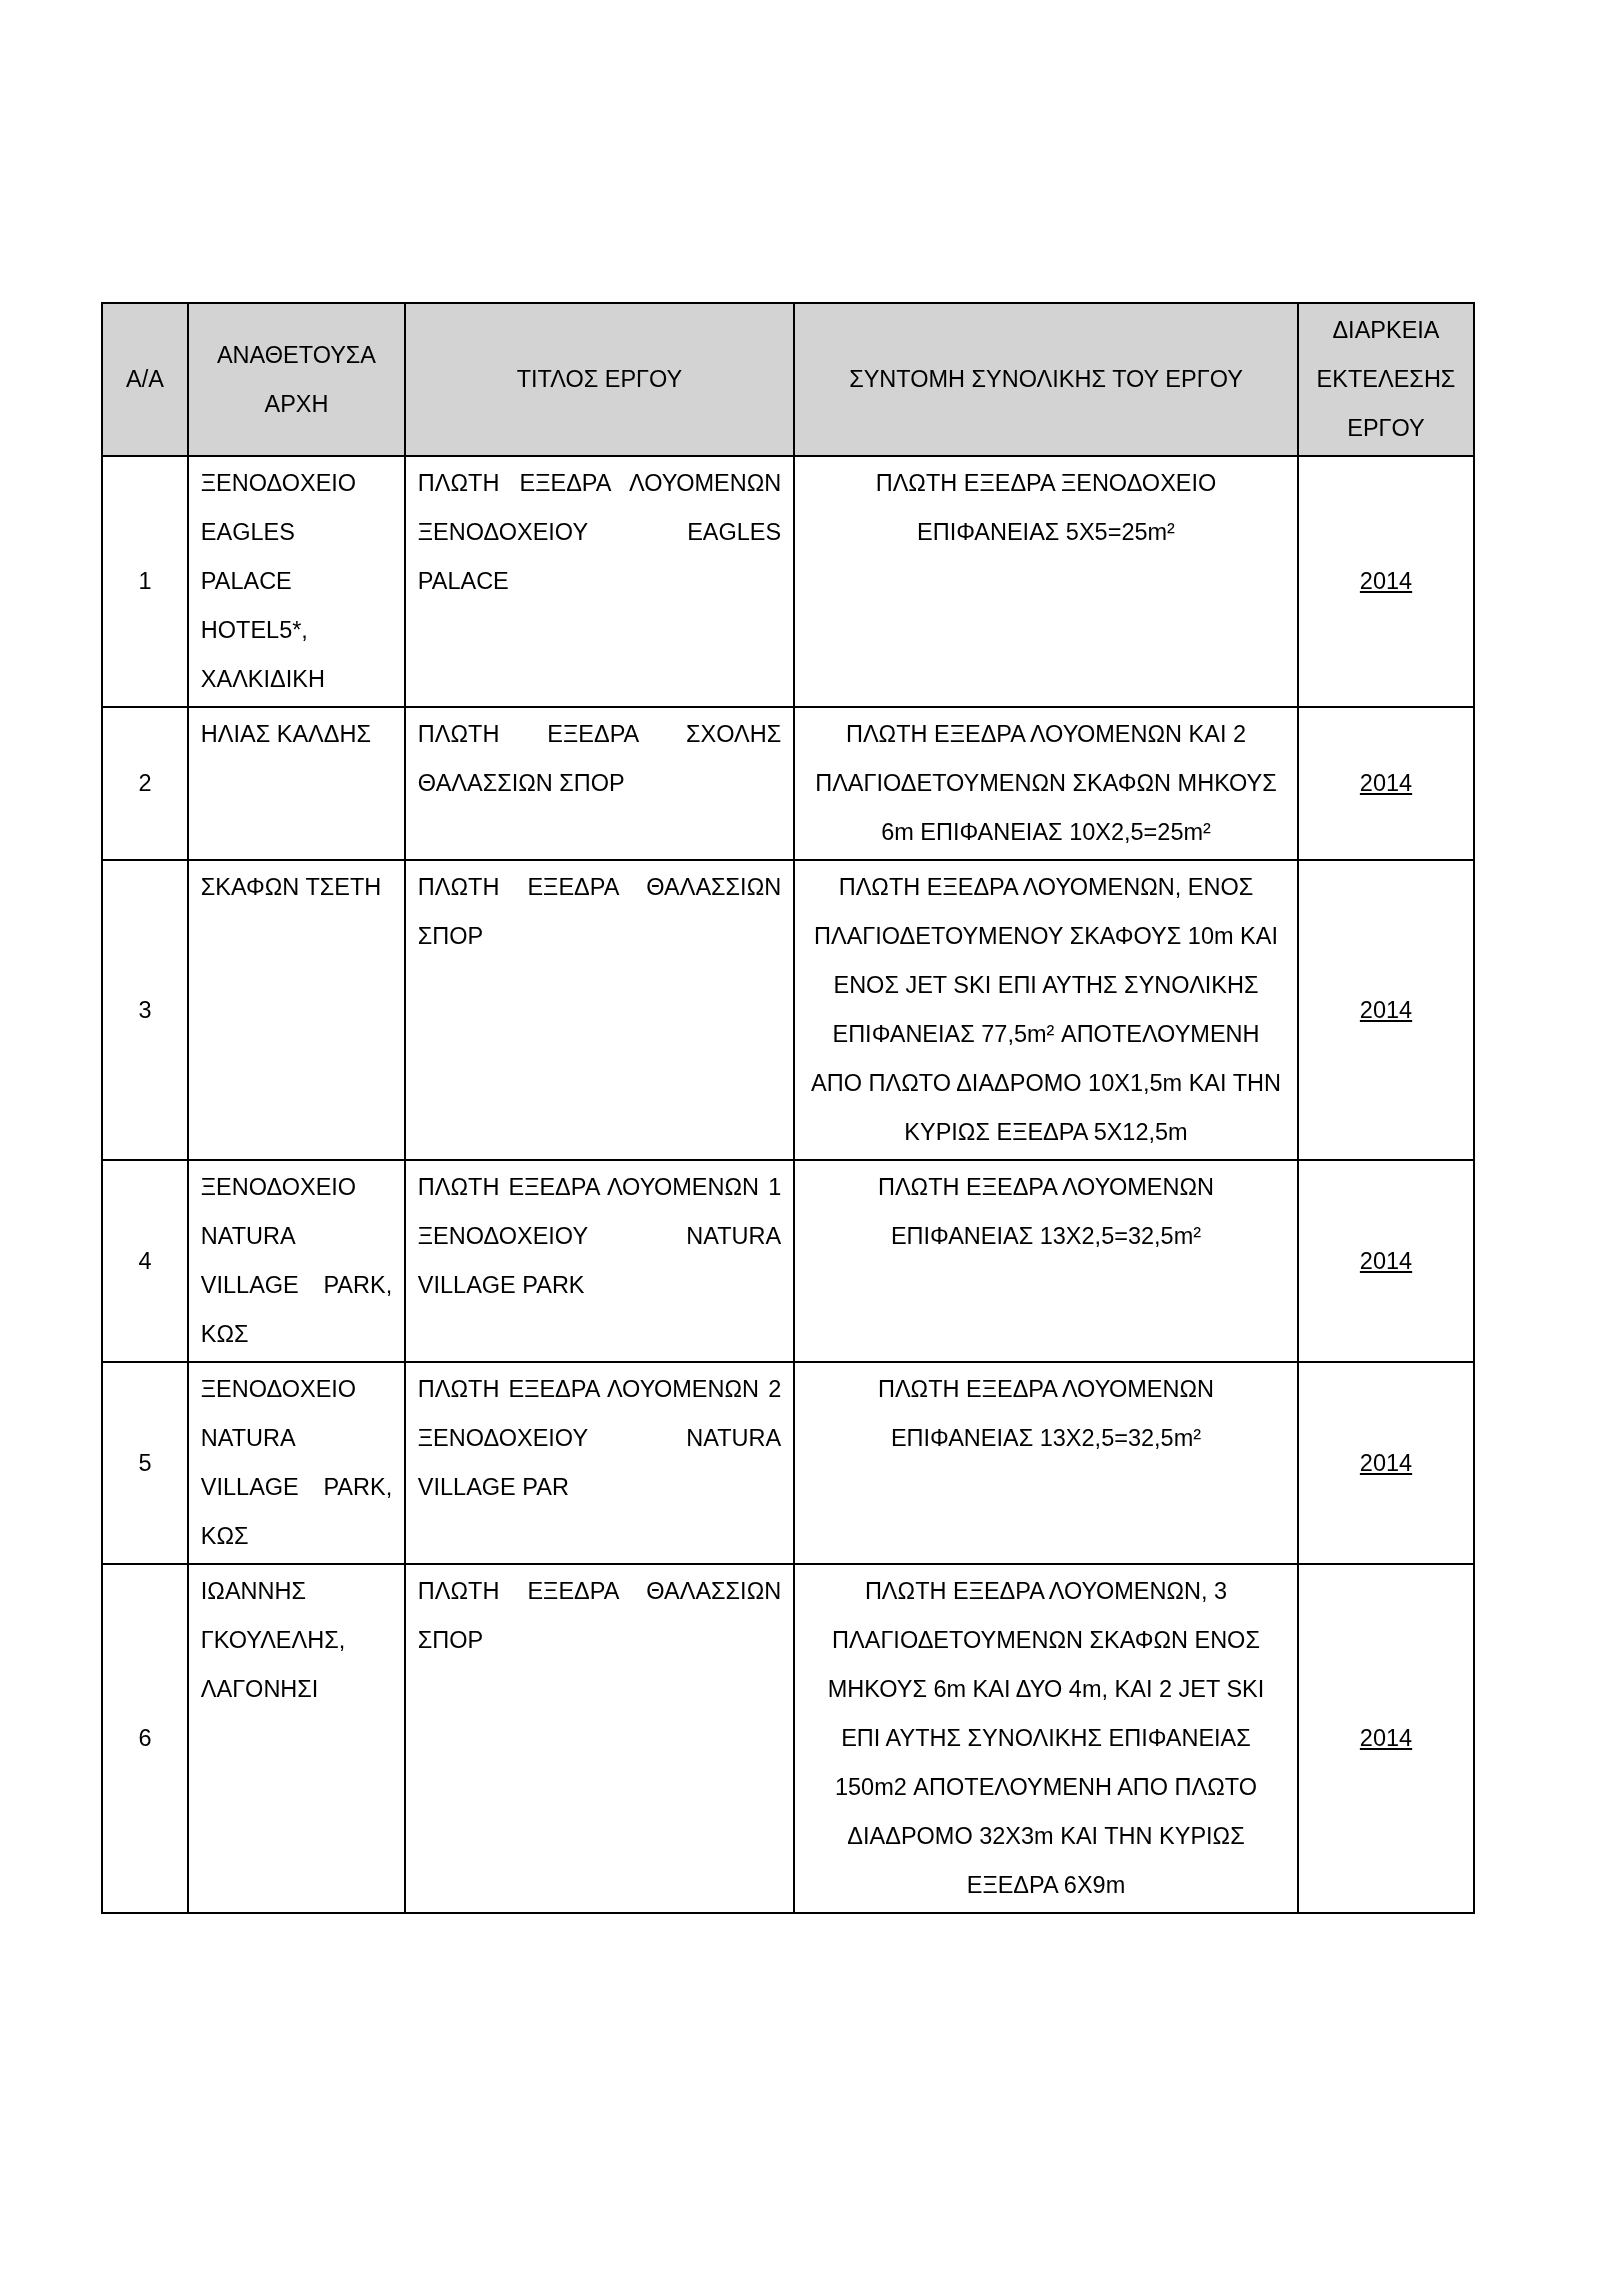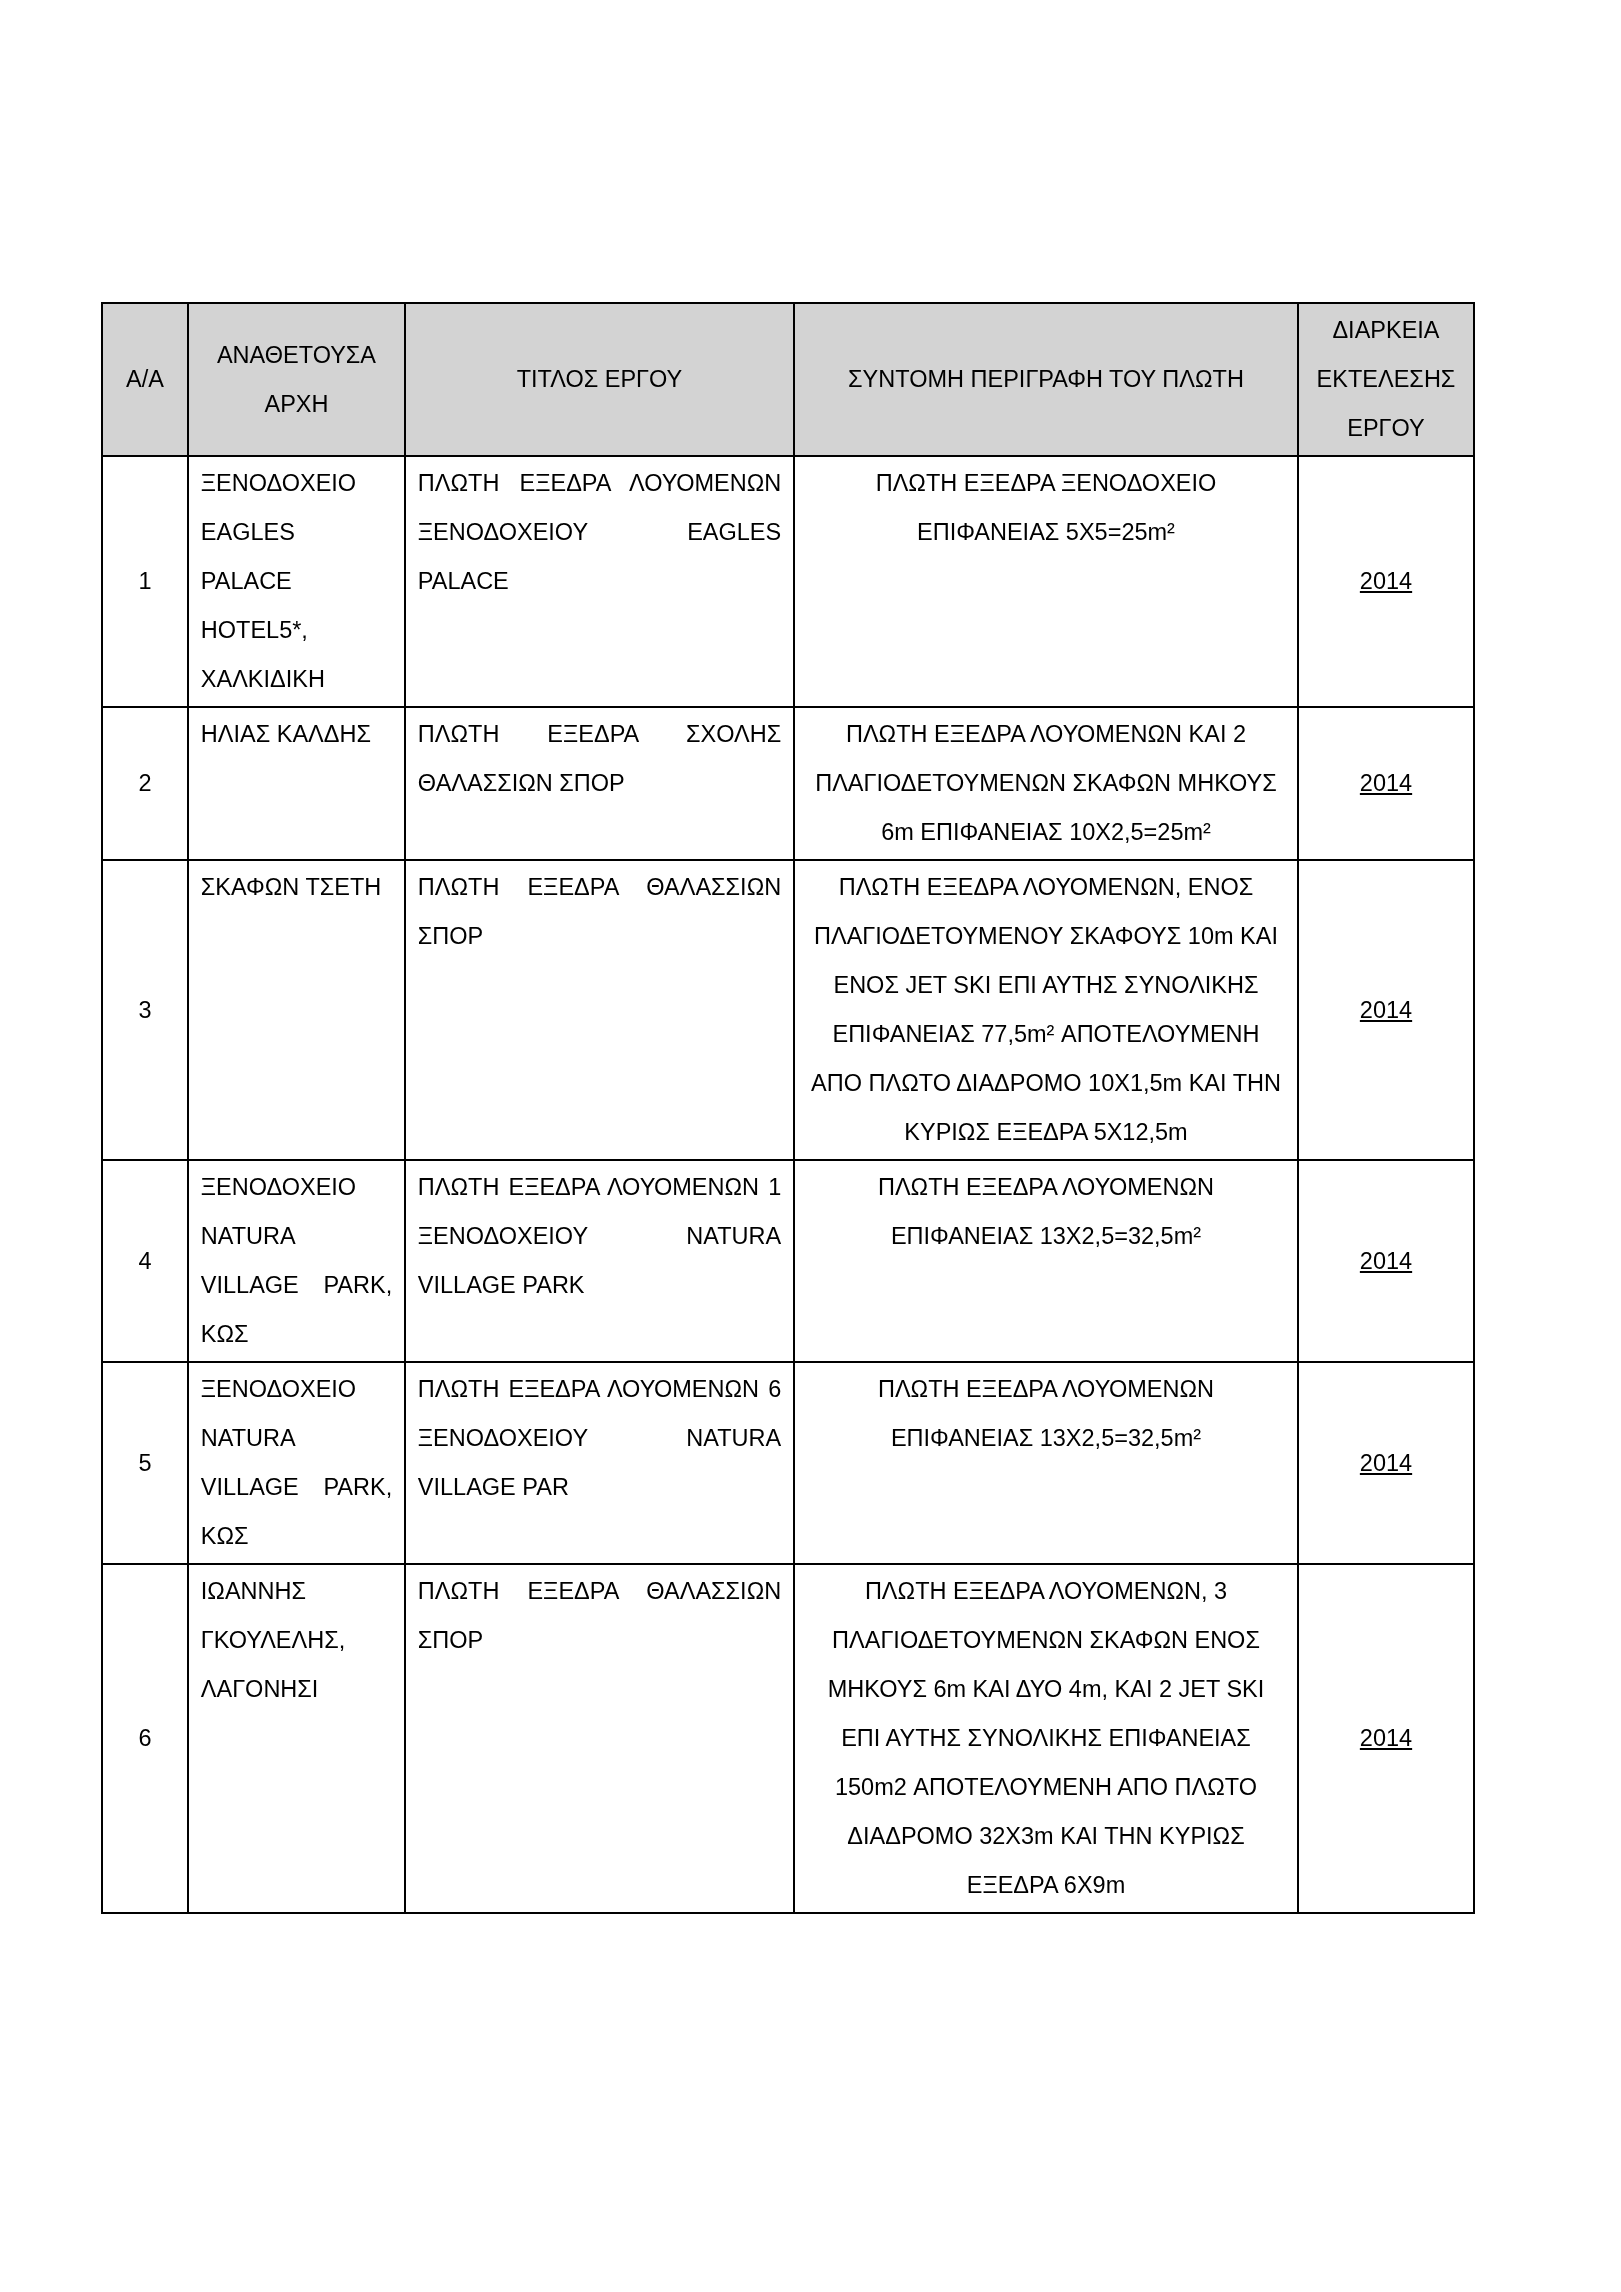--- a/index.html
+++ b/index.html
@@ -73,21 +73,21 @@
       <col style="width:217px">
       <col style="width:389px">
       <col style="width:504px">
       <col style="width:176px">
     </colgroup>
     <thead>
       <tr>
         <th>Α/Α</th>
         <th>ΑΝΑΘΕΤΟΥΣΑ ΑΡΧΗ</th>
         <th>ΤΙΤΛΟΣ ΕΡΓΟΥ</th>
-        <th>ΣΥΝΤΟΜΗ ΠΕΡΙΓΡΑΦΗ ΤΟΥ ΠΛΩΤΗ</th>
+        <th>ΣΥΝΤΟΜΗ ΣΥΝΟΛΙΚΗΣ ΤΟΥ ΕΡΓΟΥ</th>
         <th>ΔΙΑΡΚΕΙΑ ΕΚΤΕΛΕΣΗΣ ΕΡΓΟΥ</th>
       </tr>
     </thead>
     <tbody>
       <tr>
         <td class="c-num">1</td>
         <td class="c-auth">ΞΕΝΟΔΟΧΕΙΟ EAGLES PALACE HOTEL5*, ΧΑΛΚΙΔΙΚΗ</td>
         <td class="c-title">ΠΛΩΤΗ ΕΞΕΔΡΑ ΛΟΥΟΜΕΝΩΝ ΞΕΝΟΔΟΧΕΙΟΥ EAGLES PALACE</td>
         <td class="c-desc">ΠΛΩΤΗ ΕΞΕΔΡΑ ΞΕΝΟΔΟΧΕΙΟ ΕΠΙΦΑΝΕΙΑΣ 5Χ5=25m²</td>
         <td class="c-duration">2014</td>
@@ -109,21 +109,21 @@
       <tr>
         <td class="c-num">4</td>
         <td class="c-auth">ΞΕΝΟΔΟΧΕΙΟ NATURA VILLAGE PARK, ΚΩΣ</td>
         <td class="c-title">ΠΛΩΤΗ ΕΞΕΔΡΑ ΛΟΥΟΜΕΝΩΝ 1 ΞΕΝΟΔΟΧΕΙΟΥ NATURA VILLAGE PARK</td>
         <td class="c-desc">ΠΛΩΤΗ ΕΞΕΔΡΑ ΛΟΥΟΜΕΝΩΝ ΕΠΙΦΑΝΕΙΑΣ 13Χ2,5=32,5m²</td>
         <td class="c-duration">2014</td>
       </tr>
       <tr>
         <td class="c-num">5</td>
         <td class="c-auth">ΞΕΝΟΔΟΧΕΙΟ NATURA VILLAGE PARK, ΚΩΣ</td>
-        <td class="c-title">ΠΛΩΤΗ ΕΞΕΔΡΑ ΛΟΥΟΜΕΝΩΝ 6 ΞΕΝΟΔΟΧΕΙΟΥ NATURA VILLAGE PAR</td>
+        <td class="c-title">ΠΛΩΤΗ ΕΞΕΔΡΑ ΛΟΥΟΜΕΝΩΝ 2 ΞΕΝΟΔΟΧΕΙΟΥ NATURA VILLAGE PAR</td>
         <td class="c-desc">ΠΛΩΤΗ ΕΞΕΔΡΑ ΛΟΥΟΜΕΝΩΝ ΕΠΙΦΑΝΕΙΑΣ 13Χ2,5=32,5m²</td>
         <td class="c-duration">2014</td>
       </tr>
       <tr>
         <td class="c-num">6</td>
         <td class="c-auth">ΙΩΑΝΝΗΣ ΓΚΟΥΛΕΛΗΣ, ΛΑΓΟΝΗΣΙ</td>
         <td class="c-title">ΠΛΩΤΗ ΕΞΕΔΡΑ ΘΑΛΑΣΣΙΩΝ ΣΠΟΡ</td>
         <td class="c-desc">ΠΛΩΤΗ ΕΞΕΔΡΑ ΛΟΥΟΜΕΝΩΝ, 3 ΠΛΑΓΙΟΔΕΤΟΥΜΕΝΩΝ ΣΚΑΦΩΝ ΕΝΟΣ ΜΗΚΟΥΣ 6m ΚΑΙ ΔΥΟ 4m, ΚΑΙ 2 JET SKI ΕΠΙ ΑΥΤΗΣ ΣΥΝΟΛΙΚΗΣ ΕΠΙΦΑΝΕΙΑΣ 150m2 ΑΠΟΤΕΛΟΥΜΕΝΗ ΑΠΟ ΠΛΩΤΟ ΔΙΑΔΡΟΜΟ 32Χ3m ΚΑΙ ΤΗΝ ΚΥΡΙΩΣ ΕΞΕΔΡΑ 6Χ9m</td>
         <td class="c-duration">2014</td>
       </tr>

